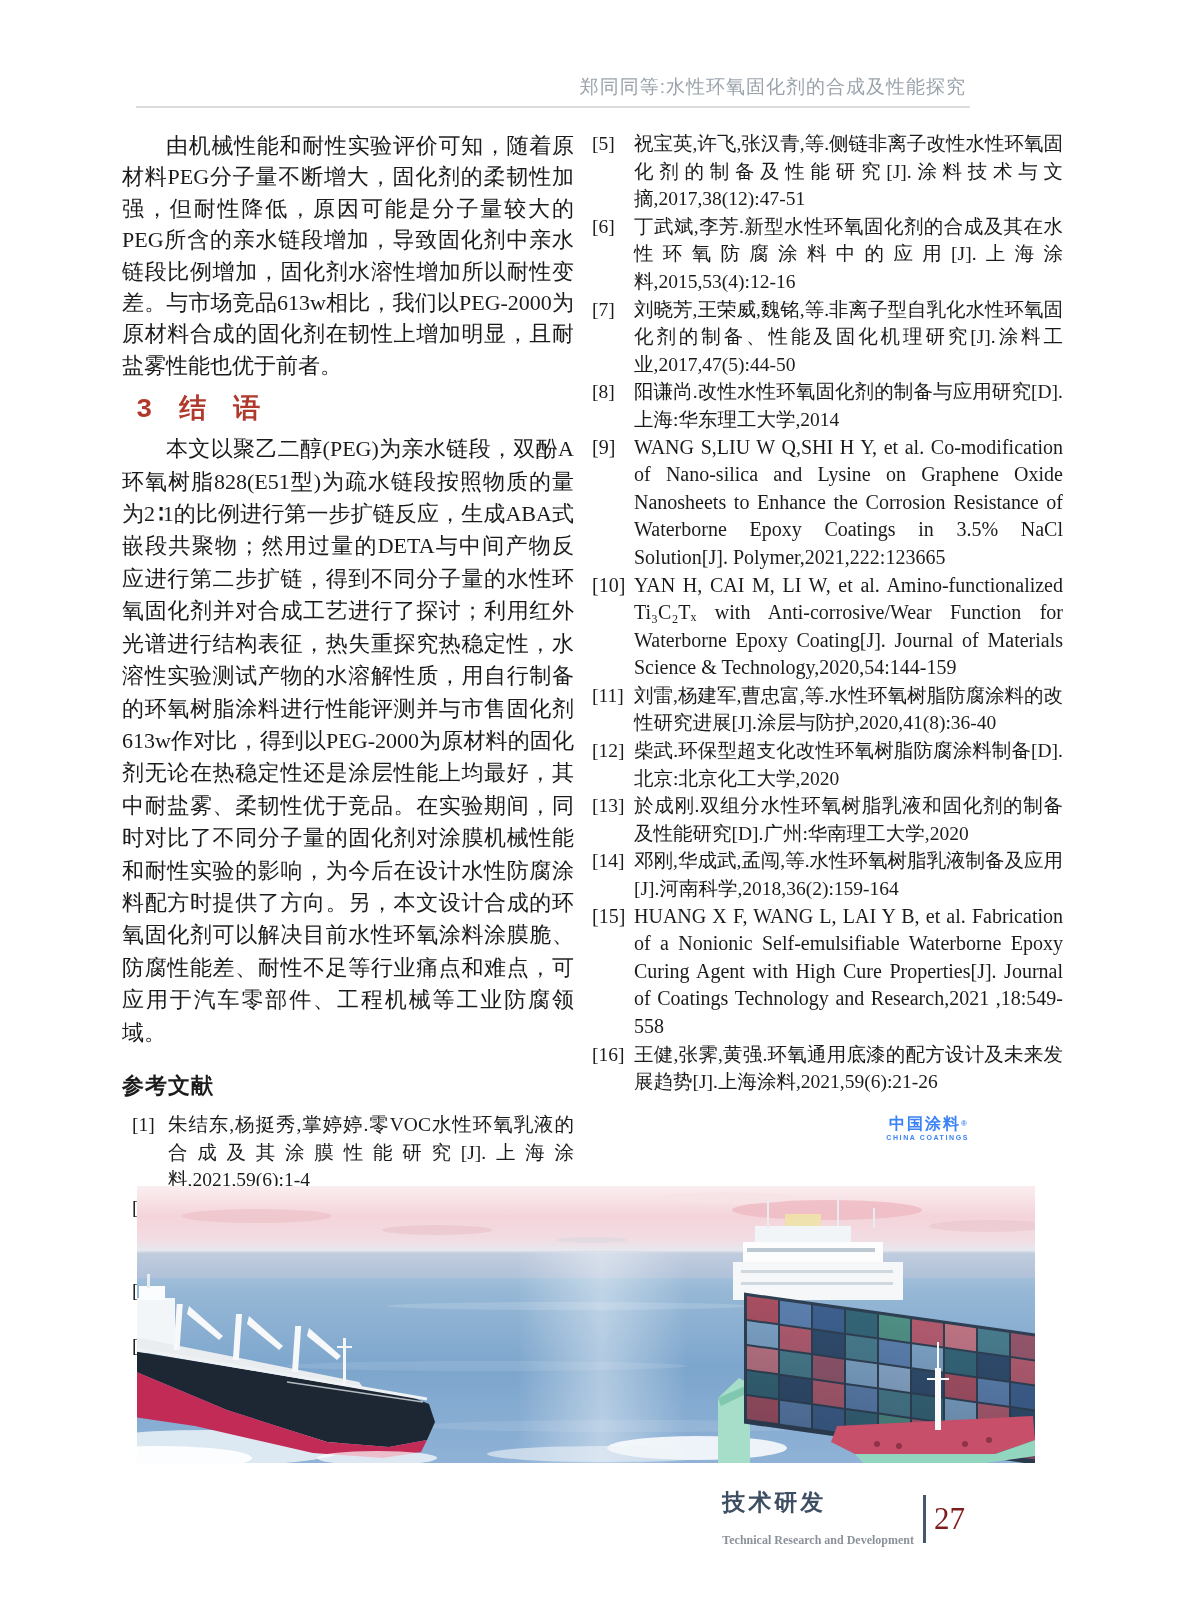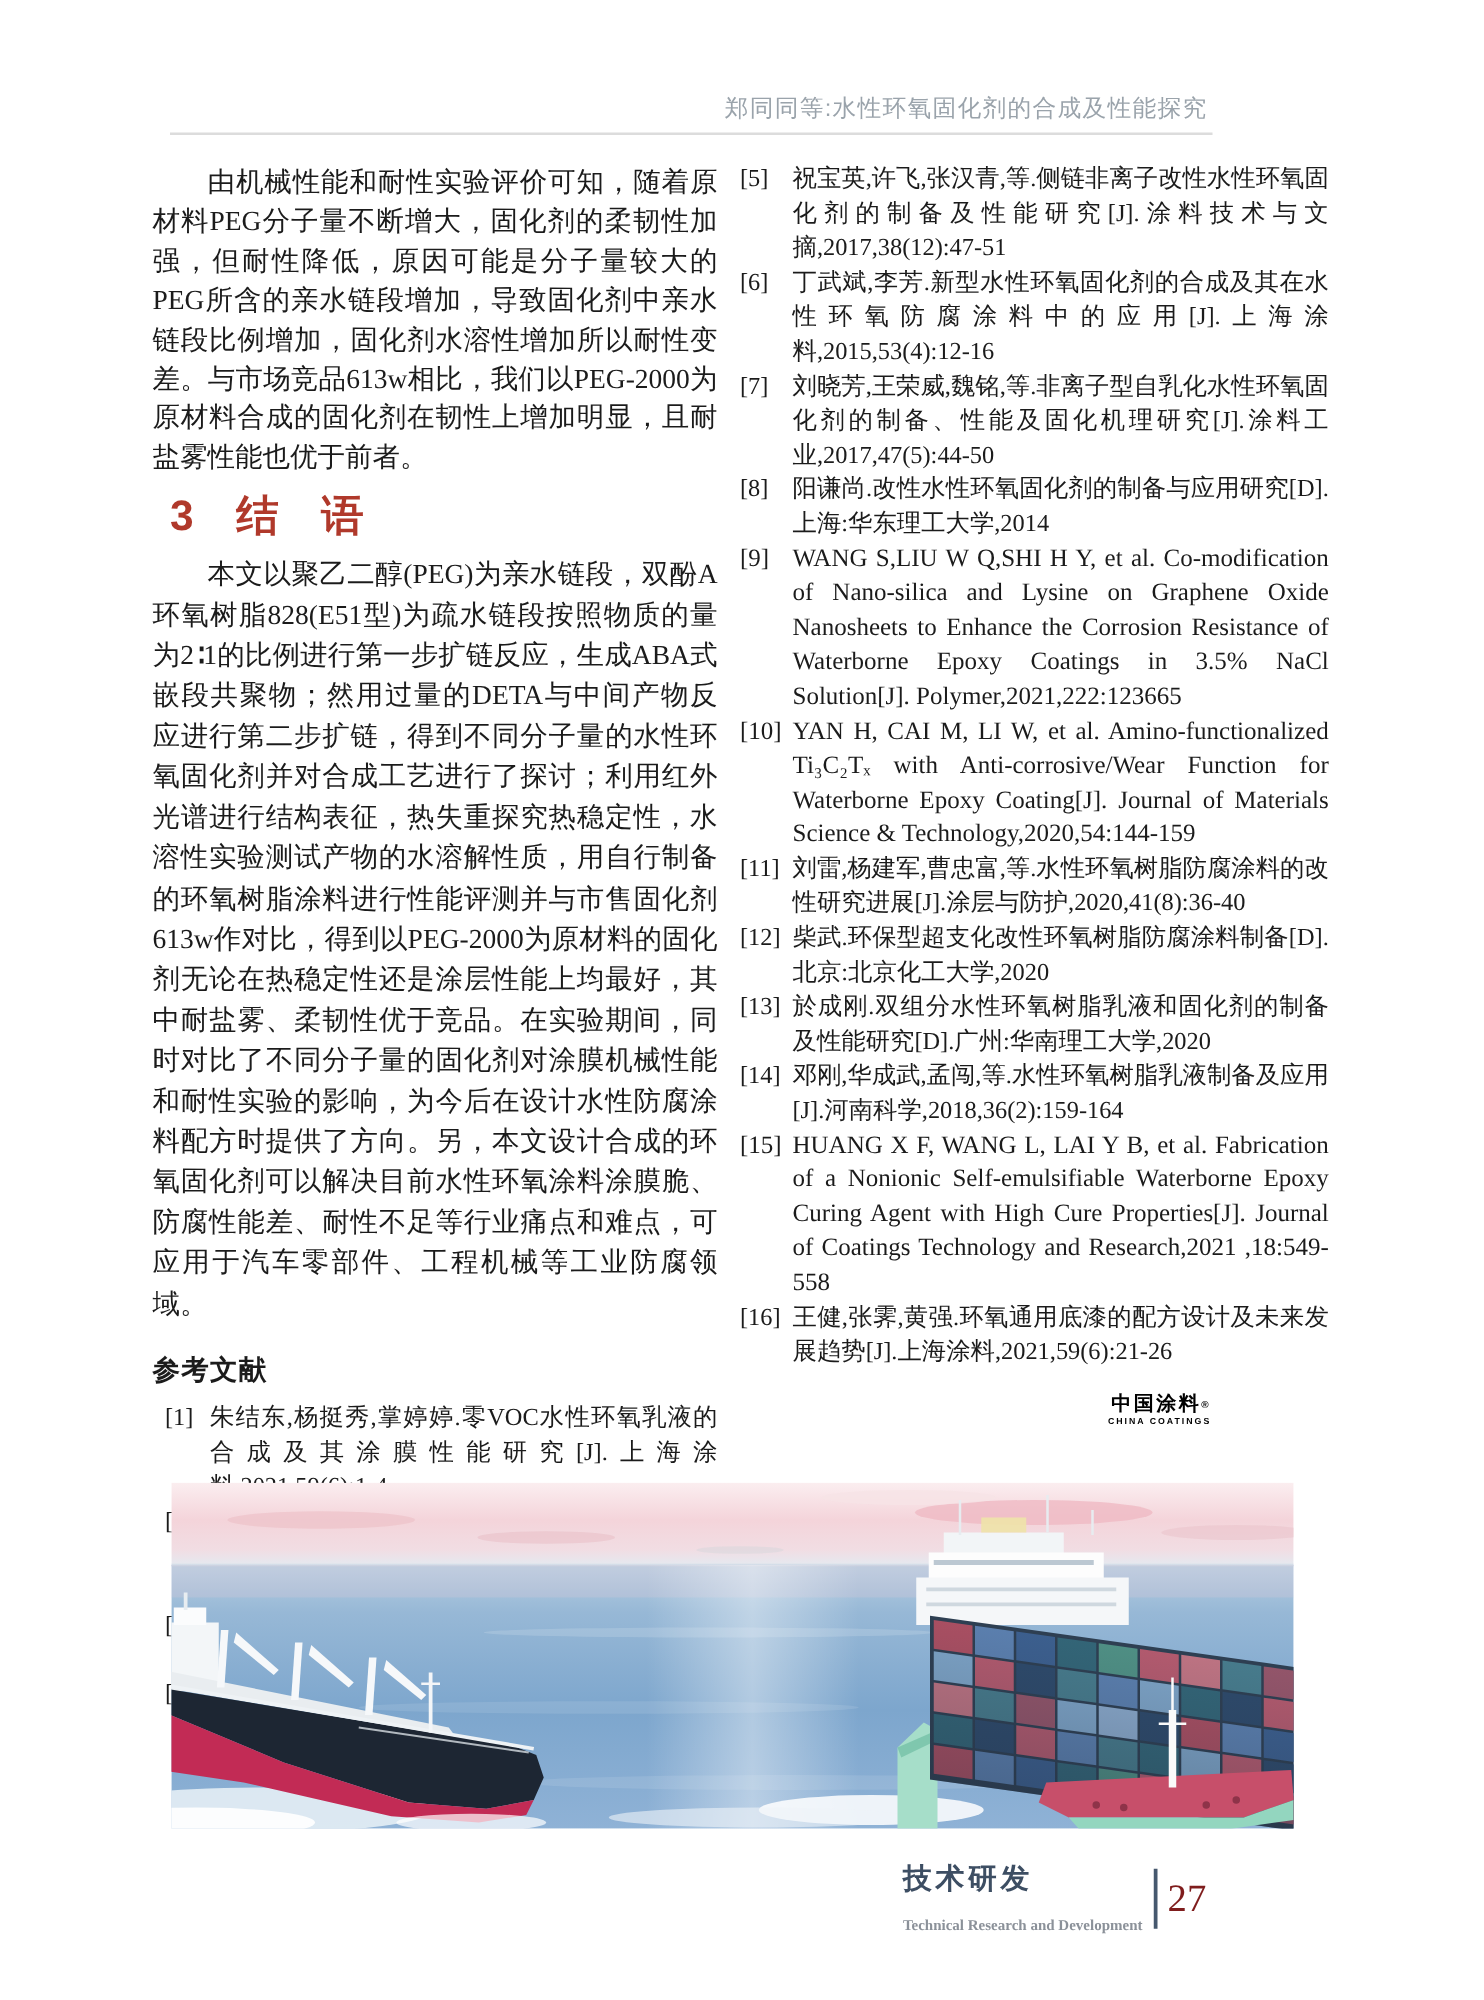--- a/index.html
+++ b/index.html
@@ -11,22 +11,22 @@
         font-family:"Liberation Sans","DejaVu Sans",sans-serif;
         font-size:19px;letter-spacing:1px;color:#9aa3ab;}
   .header-rule{position:absolute;left:136px;right:130px;top:106px;height:2px;background:#dcdcdc;}
 
   
   .col{position:absolute;top:130px;text-align:justify;}
   .col-left{left:122px;width:452px;}
   .col-right{left:590px;width:473px;}
   p.body{margin:0;text-indent:2em;font-size:22px;line-height:32.4px;}
   p.body.first{line-height:31.4px;}
-  h2.sec{margin:9px 0 7px 14px;font-family:Liberation Sans, sans-serif;
-        font-size:34px;font-weight:bold;color:#b0392b;text-align:left;}
+  h2.sec{margin:9px 0 7px 14px;font-family:Liberation Mono, monospace;
+        font-size:27px;font-weight:bold;color:#b0392b;text-align:left;}
   .ref-heading{margin:22px 0 10px 0;font-size:22px;font-weight:bold;text-align:left;letter-spacing:1px;}
   .ref-list{font-size:19.5px;line-height:27.6px;}
   .ref{position:relative;padding-left:46px;margin:0;}
   .col-right .ref{padding-left:44px;}
   .ref-no{position:absolute;left:10px;top:0;}
   .col-right .ref-no{left:2px;}
   .ref.en{font-size:20px;}
 
   
   .logo{position:absolute;top:1116px;right:131px;text-align:right;
@@ -80,21 +80,21 @@
       <div class="ref en"><span class="ref-no">[10]</span><span>YAN H, CAI M, LI W, et al. Amino-functionalized Ti₃C₂Tₓ with Anti-corrosive/Wear Function for Waterborne Epoxy Coating[J]. Journal of Materials Science &amp; Technology,2020,54:144-159</span></div>
       <div class="ref"><span class="ref-no">[11]</span><span>刘雷,杨建军,曹忠富,等.水性环氧树脂防腐涂料的改性研究进展[J].涂层与防护,2020,41(8):36-40</span></div>
       <div class="ref"><span class="ref-no">[12]</span><span>柴武.环保型超支化改性环氧树脂防腐涂料制备[D].北京:北京化工大学,2020</span></div>
       <div class="ref"><span class="ref-no">[13]</span><span>於成刚.双组分水性环氧树脂乳液和固化剂的制备及性能研究[D].广州:华南理工大学,2020</span></div>
       <div class="ref"><span class="ref-no">[14]</span><span>邓刚,华成武,孟闯,等.水性环氧树脂乳液制备及应用[J].河南科学,2018,36(2):159-164</span></div>
       <div class="ref en"><span class="ref-no">[15]</span><span>HUANG X F, WANG L, LAI Y B, et al. Fabrication of a Nonionic Self-emulsifiable Waterborne Epoxy Curing Agent with High Cure Properties[J]. Journal of Coatings Technology and Research,2021 ,18:549-558</span></div>
       <div class="ref"><span class="ref-no">[16]</span><span>王健,张霁,黄强.环氧通用底漆的配方设计及未来发展趋势[J].上海涂料,2021,59(6):21-26</span></div>
     </div>
   </div>
 
-  <div class="logo" id="logoBlock" style="color: #000000;">
+  <div class="logo" id="logoBlock" style="color: #3b82f6;">
     <div class="logo-zh"><span>中国涂料</span><span class="logo-reg">®</span></div>
     <div class="logo-en">CHINA COATINGS</div>
   </div>
 
   <div class="photo">
     <svg viewBox="0 0 898 277" preserveAspectRatio="none">
       <defs>
         <linearGradient id="skyGrad" x1="0" y1="0" x2="0" y2="1">
           <stop offset="0" stop-color="#fbeef0"></stop>
           <stop offset="0.45" stop-color="#f4d4da"></stop>

